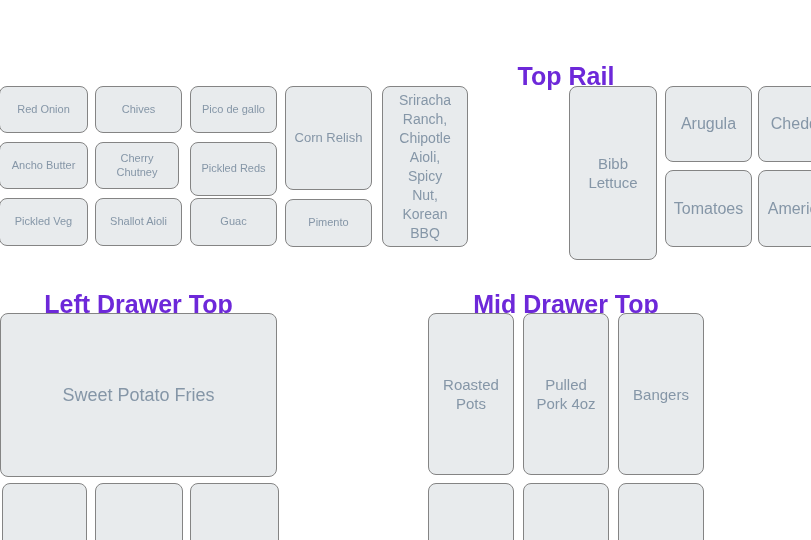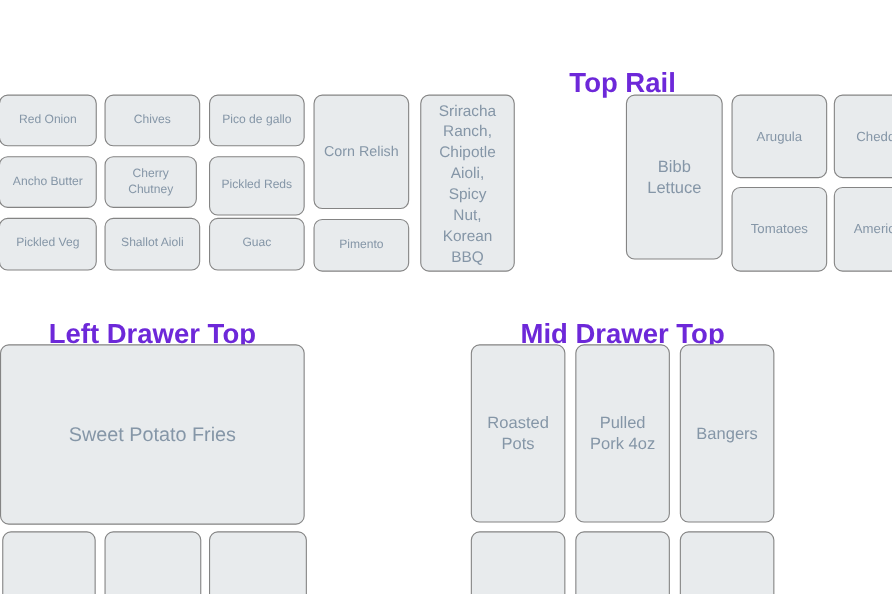--- a/index.html
+++ b/index.html
@@ -26,21 +26,21 @@
     justify-content: center;
     text-align: center;
     color: #8596a7;
     line-height: 1.25;
   }
   .small   { font-size: 11px; padding: 0 3px; }
   .corn    { font-size: 13px; padding: 0 4px; }
   .pimento { font-size: 11px; padding: 0 4px; }
   .sauce   { font-size: 14px; line-height: 19px; padding: 0 22px; }
   .bibb    { font-size: 15px; line-height: 19px; padding: 0 9px; }
-  .railsm  { font-size: 12px; padding: 0 4px; }
+  .railsm  { font-size: 16px; padding: 0 4px; }
   .spf     { font-size: 18px; padding: 0 8px; }
   .mid     { font-size: 15px; line-height: 19px; padding: 0 7px; }
   .heading {
     position: absolute;
     color: #6d28d9;
     font-size: 25px;
     font-weight: bold;
     text-align: center;
     white-space: nowrap;
   }
@@ -61,21 +61,21 @@
   <div class="box small" style="left:-1px; top:198px; width:89px; height:48px">Pickled Veg</div>
   <div class="box small" style="left:95px; top:198px; width:87px; height:48px">Shallot Aioli</div>
   <div class="box small" style="left:190px; top:198px; width:87px; height:48px">Guac</div>
 
   <div class="box corn" style="left:285px; top:86px; width:87px; height:104px">Corn Relish</div>
   <div class="box pimento" style="left:285px; top:199px; width:87px; height:48px">Pimento</div>
   <div class="box sauce" style="left:382px; top:86px; width:86px; height:161px">Sriracha Ranch, Chipotle Aioli, Spicy Nut, Korean BBQ</div>
 
   <div class="heading" style="left:470px; top:62px; width:192px">Top Rail</div>
 
-  <div class="box bibb" style="left:569px; top:86px; width:88px; height:150px">Bibb Lettuce</div>
+  <div class="box bibb" style="left:569px; top:86px; width:88px; height:174px">Bibb Lettuce</div>
   <div class="box railsm" style="left:665px; top:86px; width:87px; height:76px">Arugula</div>
   <div class="box railsm" style="left:758px; top:86px; width:87px; height:76px">Cheddar</div>
   <div class="box railsm" style="left:665px; top:170px; width:87px; height:77px">Tomatoes</div>
   <div class="box railsm" style="left:758px; top:170px; width:87px; height:77px">American</div>
 
   <div class="heading" style="left:0px; top:290px; width:277px">Left Drawer Top</div>
 
   <div class="box spf" style="left:0px; top:313px; width:277px; height:164px">Sweet Potato Fries</div>
 
   <div class="box small" style="left:2px; top:483px; width:85px; height:80px"></div>

